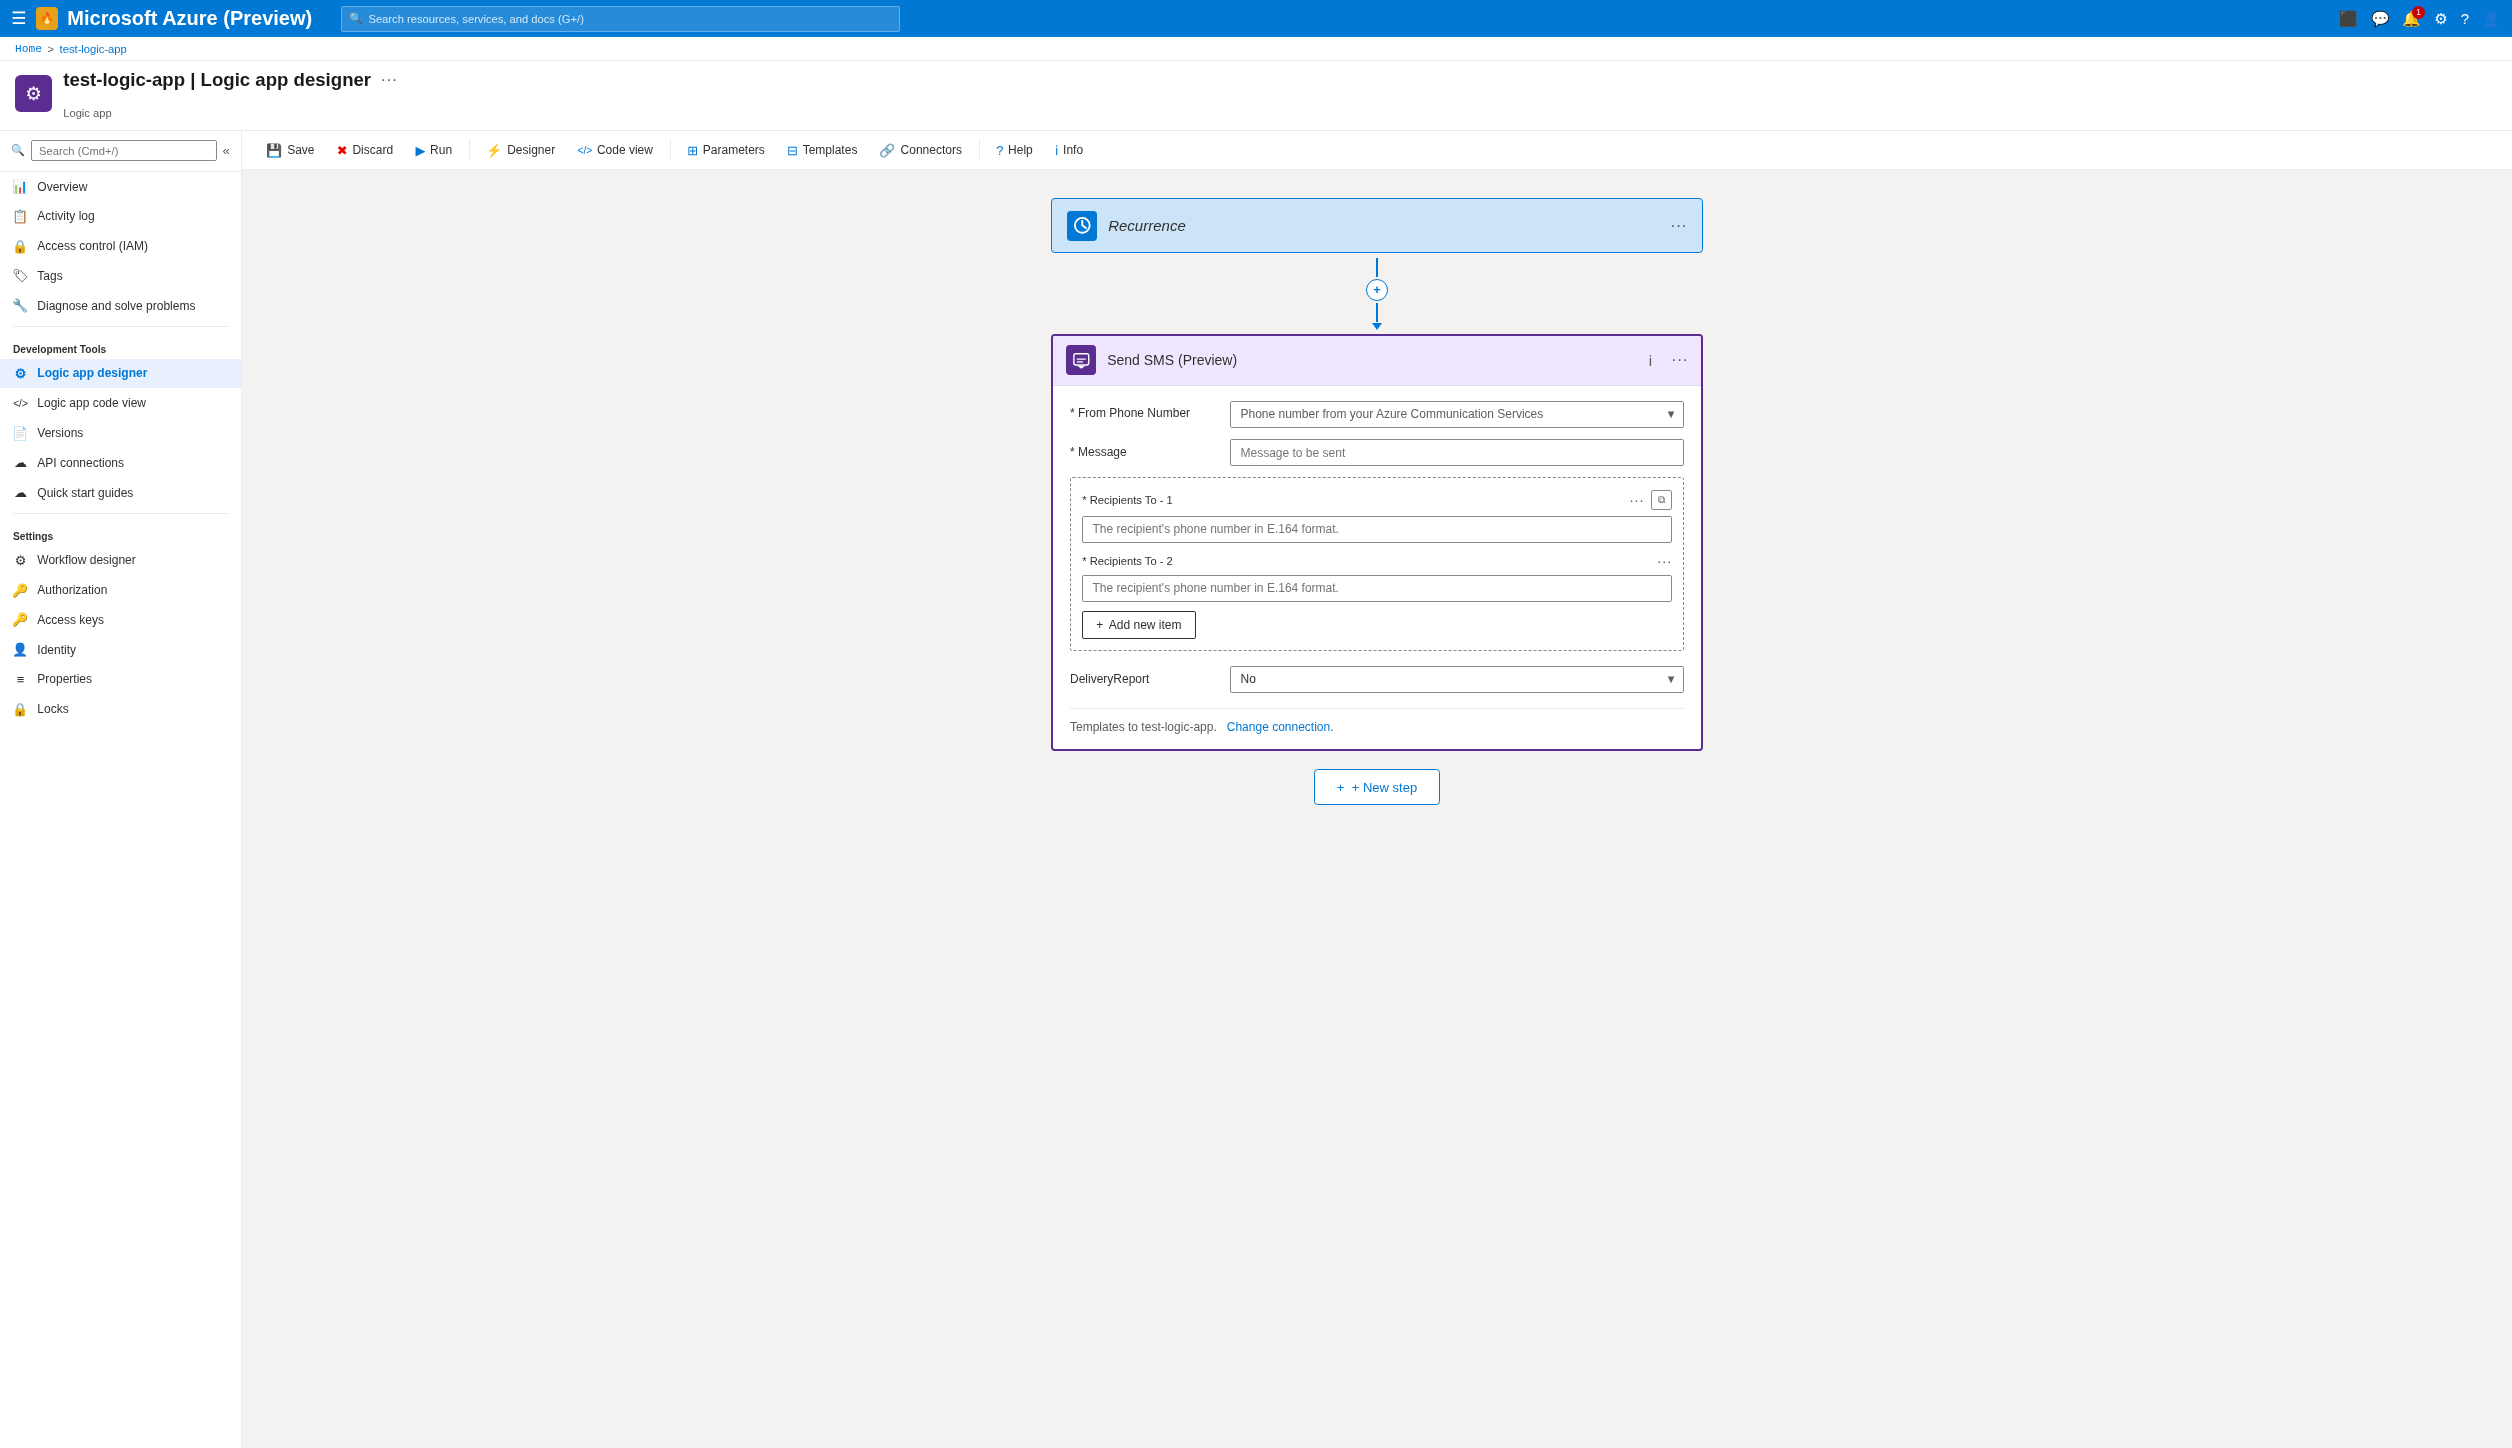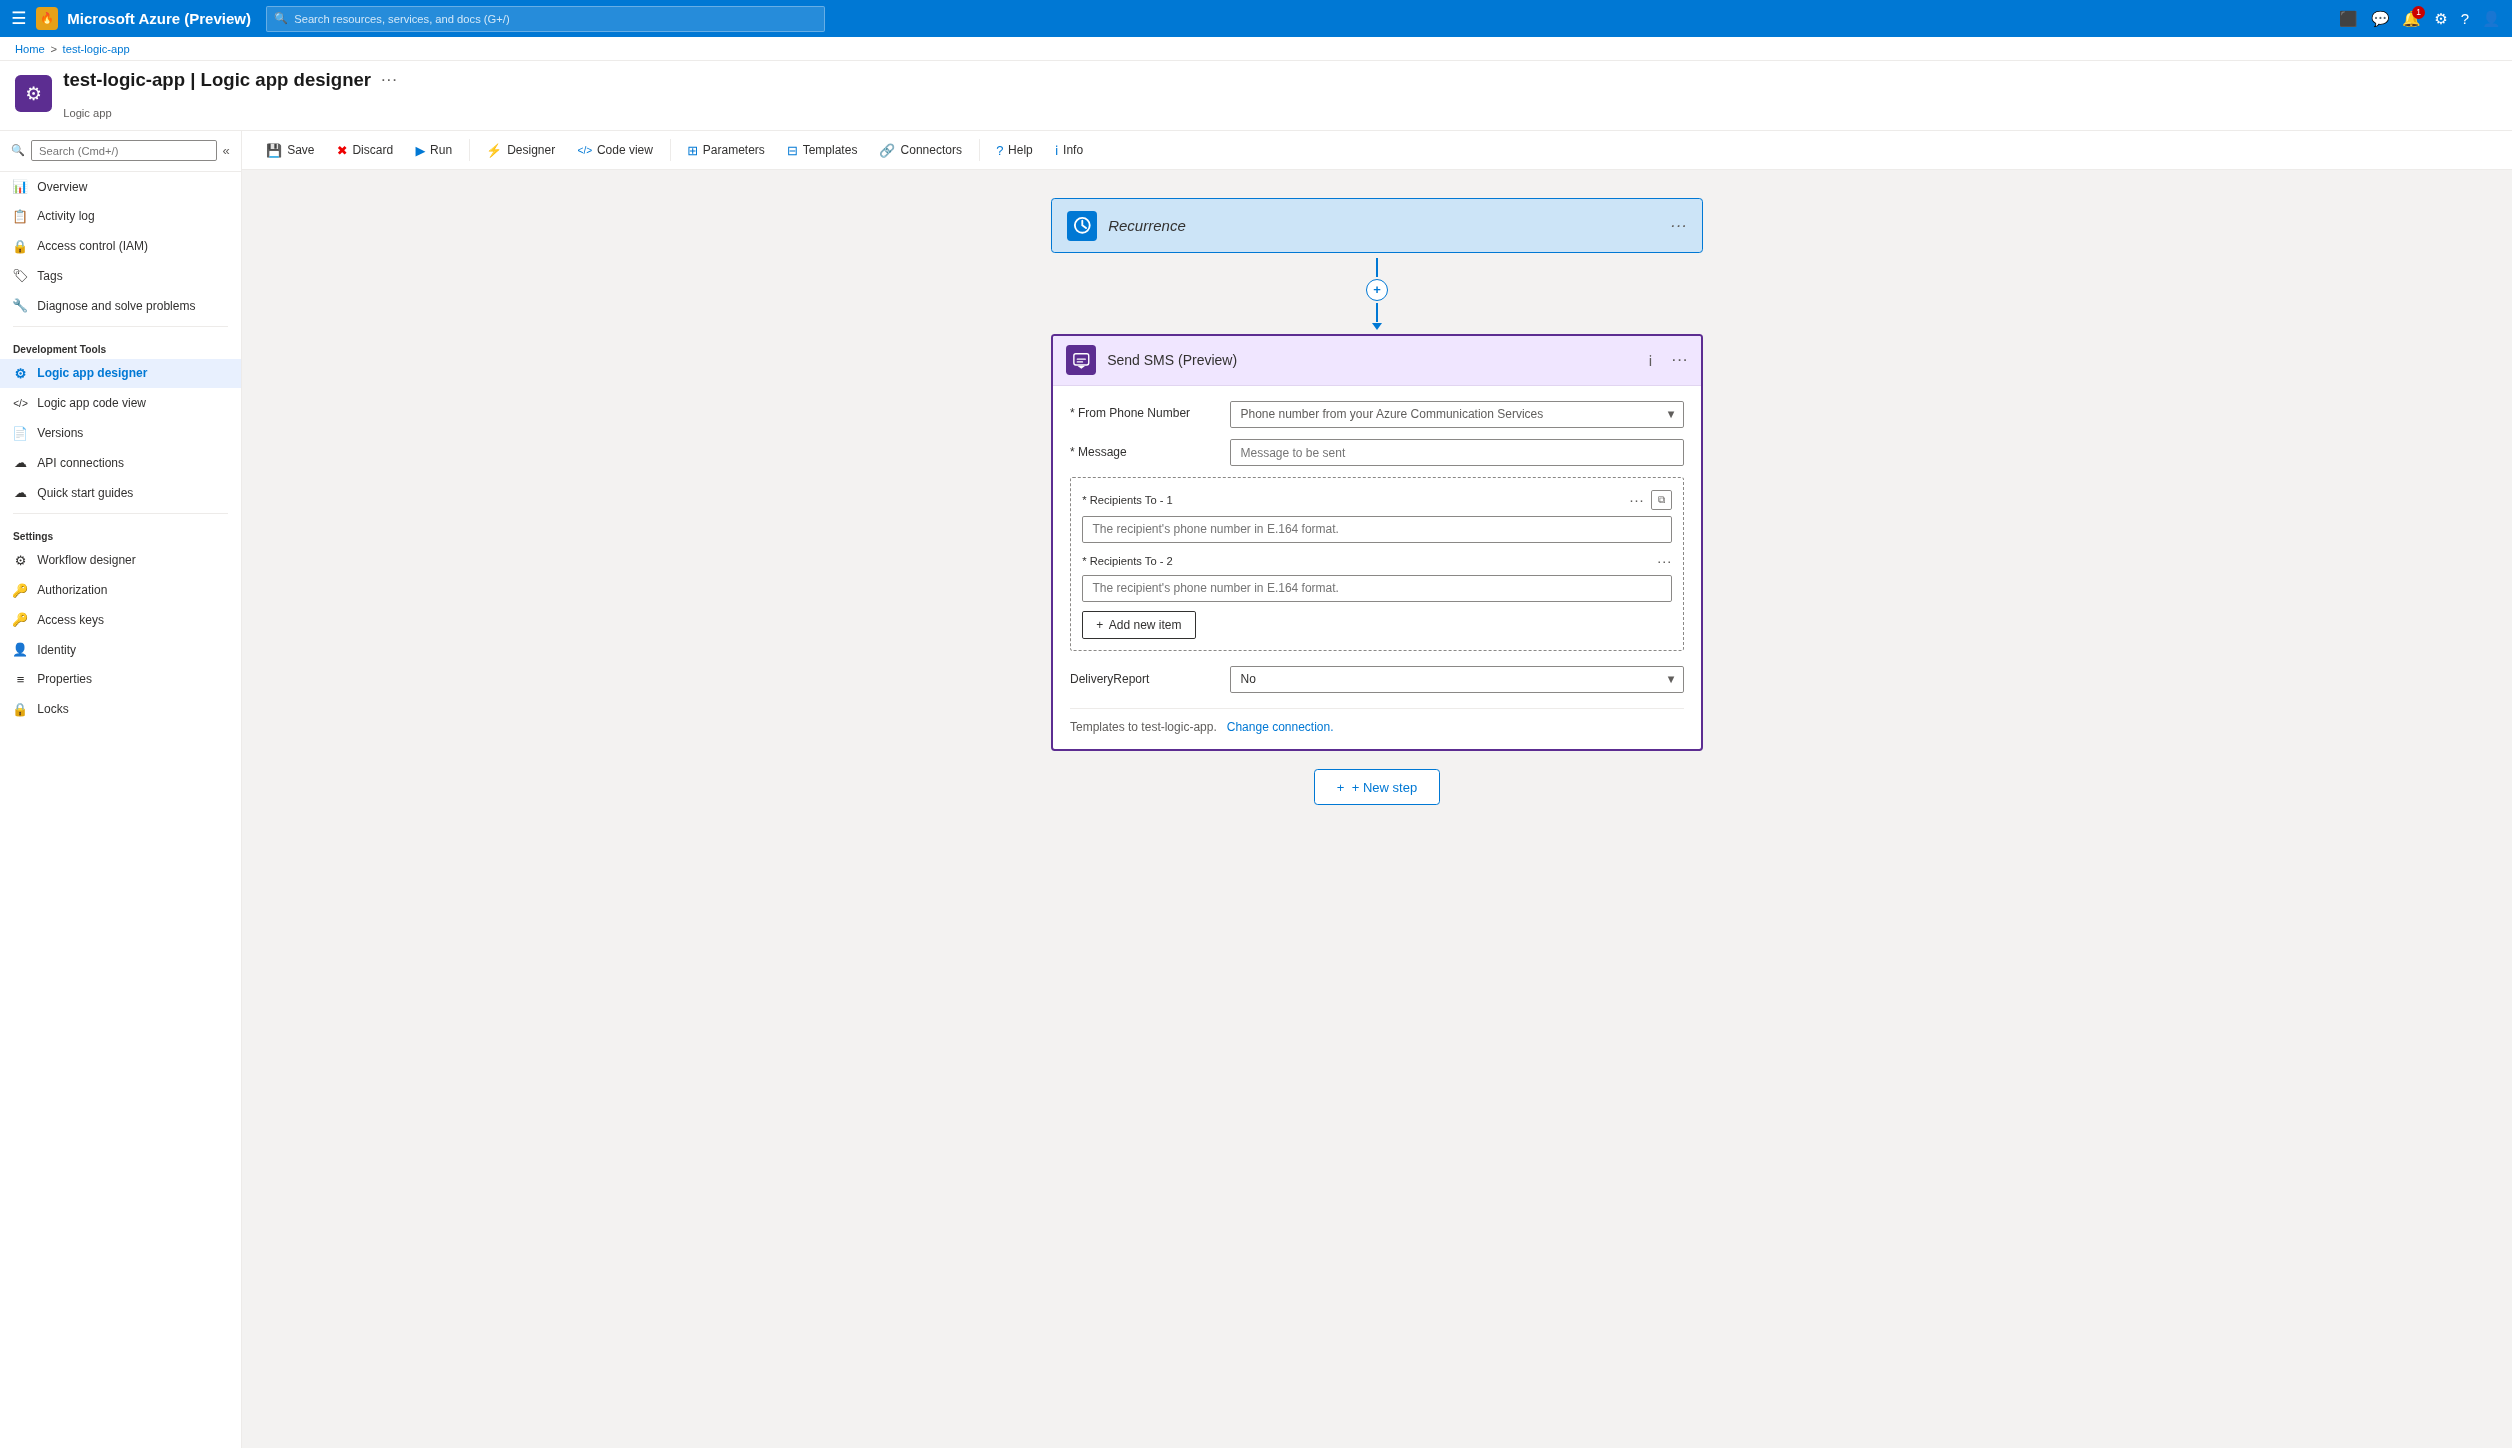--- a/index.html
+++ b/index.html
@@ -1,31 +1,31 @@
 <!DOCTYPE html>
 <html style="font-size:15px"><head>
   <meta charset="utf-8">
   <style>
     * { box-sizing: border-box; margin: 0; padding: 0; }
     body { font-family: 'Segoe UI', sans-serif; font-size: 12px; background: #f3f2f1; color: #333; overflow: hidden; height: 100vh; display: flex; flex-direction: column; }
 
     
     .top-bar { background: #0078d4; color: white; height: 37px; display: flex; align-items: center; padding: 0 11.2px; gap: 9.3px; flex-shrink: 0; }
-    .top-bar-title { font-size: 15px; font-weight: 600; color: white; margin-right: 6px; }
+    .top-bar-title { font-size: 20px; font-weight: 600; color: white; margin-right: 19px; }
     .top-bar-icon { background: #e6a118; width: 22.3px; height: 22.3px; border-radius: 3.7px; display: flex; align-items: center; justify-content: center; font-size: 11.2px; }
     .top-bar-search { flex: 1; max-width: 559px; background: rgba(255,255,255,0.15); border: 0.9px solid rgba(255,255,255,0.3); border-radius: 1.9px; height: 26px; display: flex; align-items: center; padding: 0 7.4px; color: rgba(255,255,255,0.85); font-size: 11.2px; gap: 5.6px; }
     .top-bar-right { margin-left: auto; display: flex; align-items: center; gap: 13px; color: white; font-size: 15px; }
     .notif-badge { position: relative; }
     .notif-dot { position: absolute; top: -3.7px; right: -3.7px; background: #c00; color: white; border-radius: 50%; width: 13px; height: 13px; font-size: 8.4px; display: flex; align-items: center; justify-content: center; }
 
     
     .breadcrumb { padding: 5.6px 15px; font-size: 11.2px; color: #0078d4; display: flex; align-items: center; gap: 5.6px; background: white; border-bottom: 0.9px solid #edebe9; flex-shrink: 0; }
     .breadcrumb-sep { color: #605e5c; }
     .breadcrumb-current { color: #0078d4; cursor: pointer; }
-    .breadcrumb-home { color: #0078d4; cursor: pointer; }
+    .breadcrumb-home { color: #0078d4; cursor: pointer; font-family: Liberation Mono, monospace; }
 
     
     .page-header { background: white; padding: 7.4px 15px 11.2px 15px; display: flex; align-items: center; gap: 11.2px; border-bottom: 0.9px solid #edebe9; flex-shrink: 0; }
     .page-header-info { display: flex; flex-direction: column; gap: 16px; }
     .page-header-title { font-size: 18.6px; font-weight: 600; color: #1a1a1a; display: flex; align-items: center; gap: 7.4px; }
     .page-header-subtitle { font-size: 11.2px; color: #605e5c; }
 
     
     .main-layout { display: flex; flex: 1; overflow: hidden; }
 

